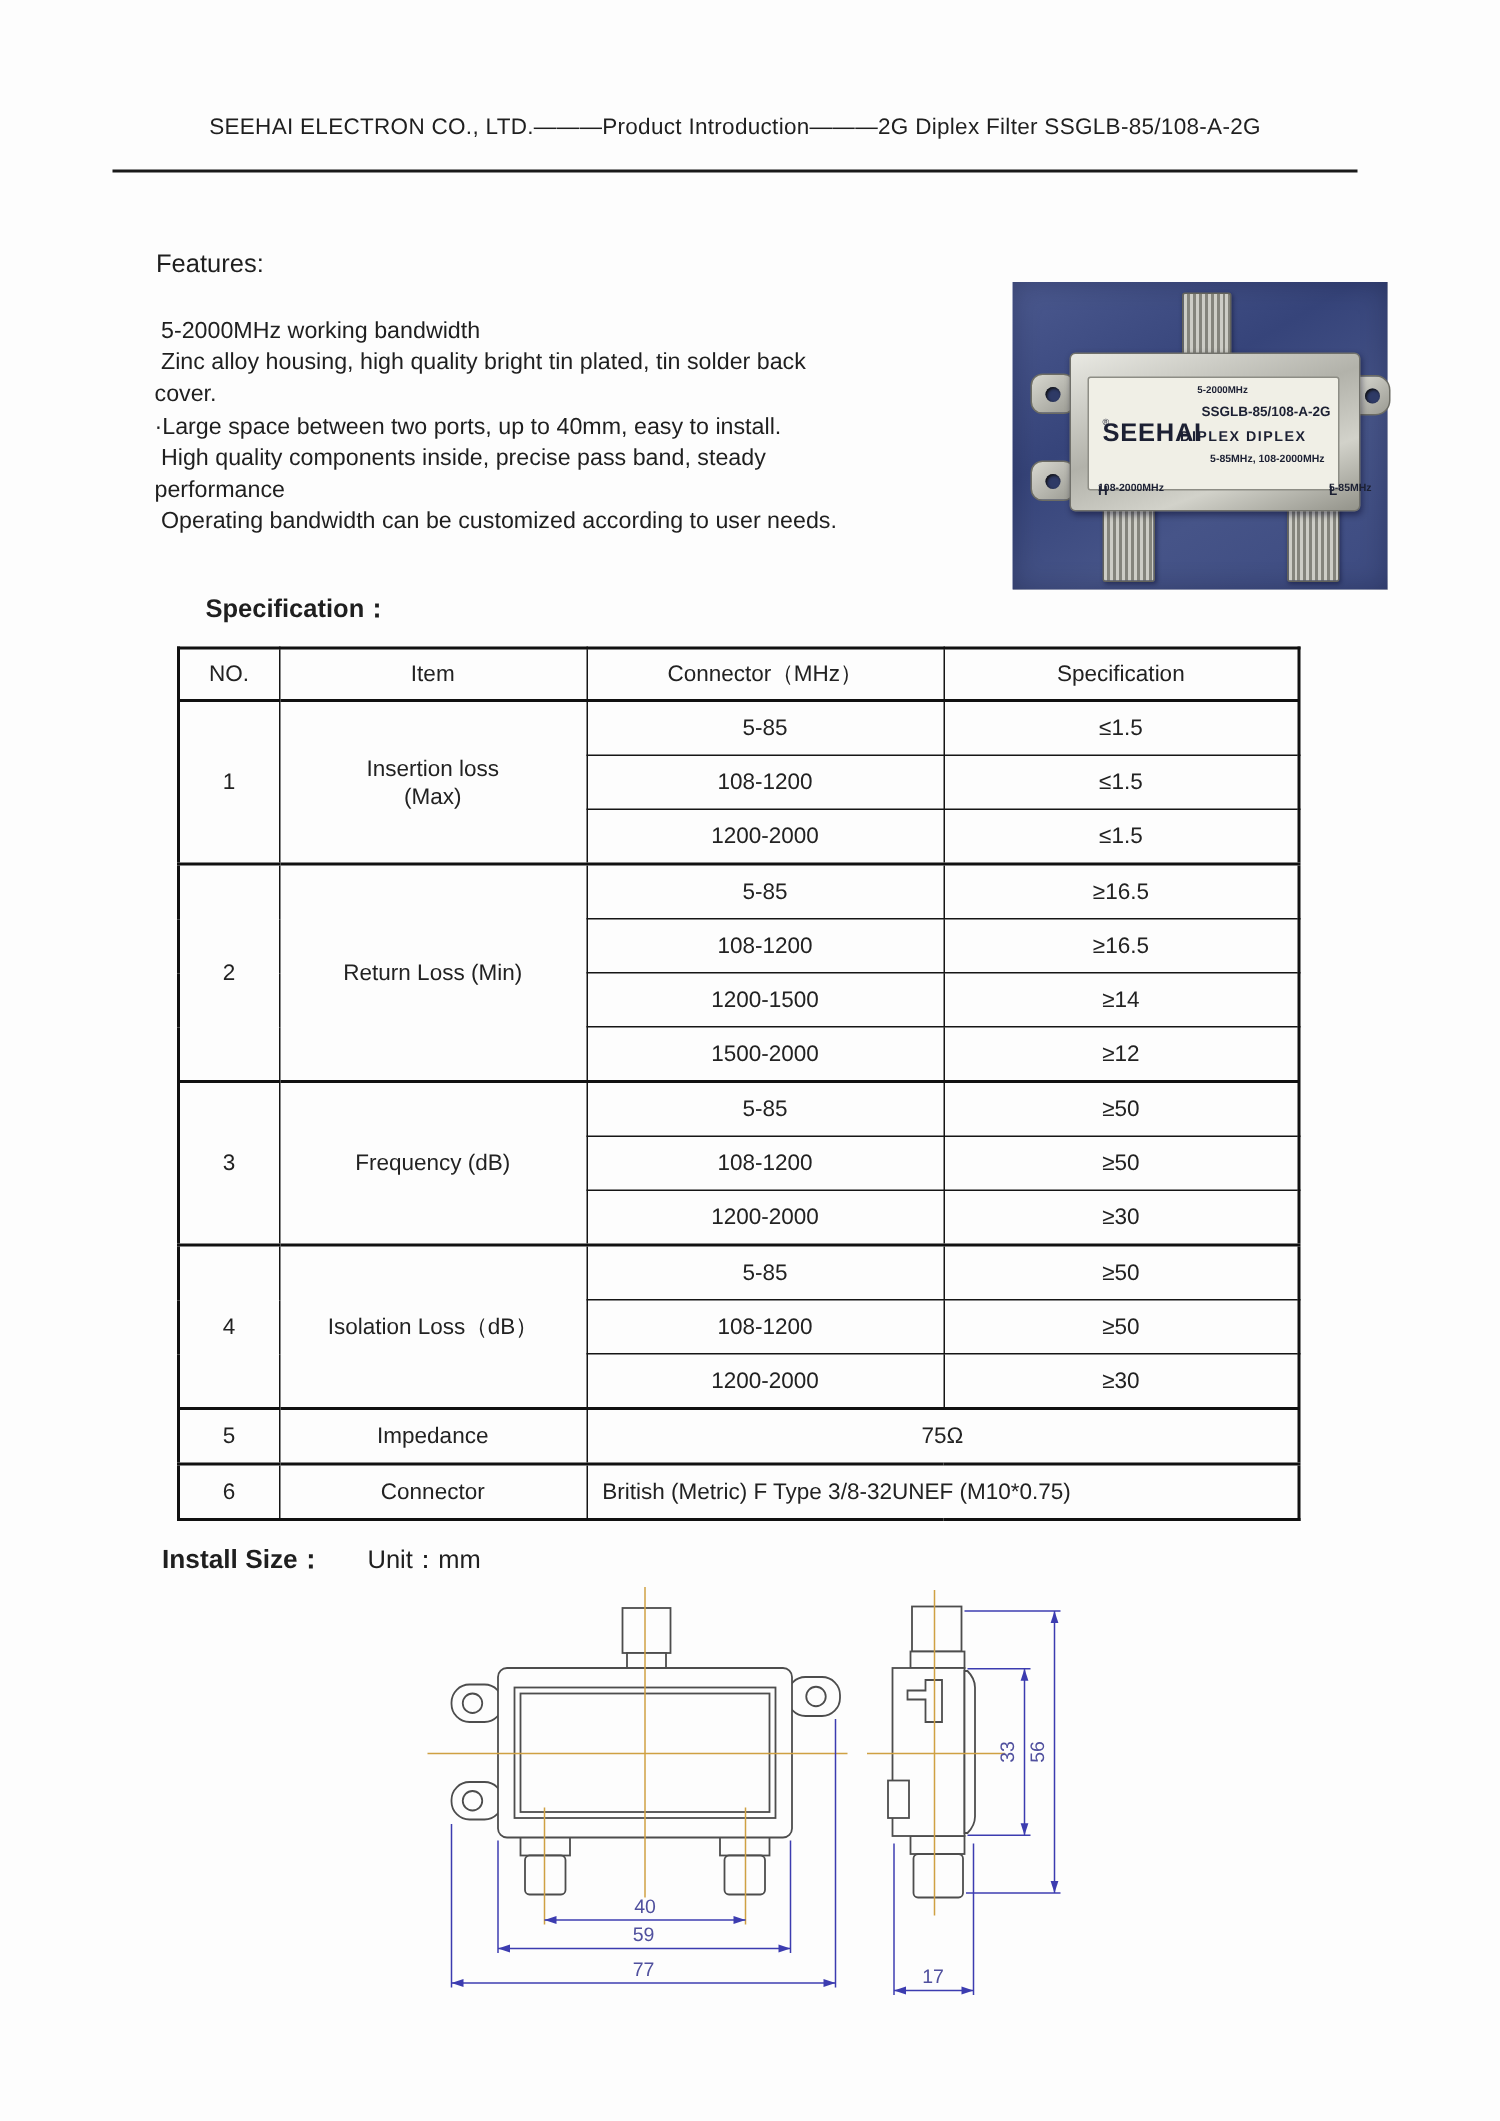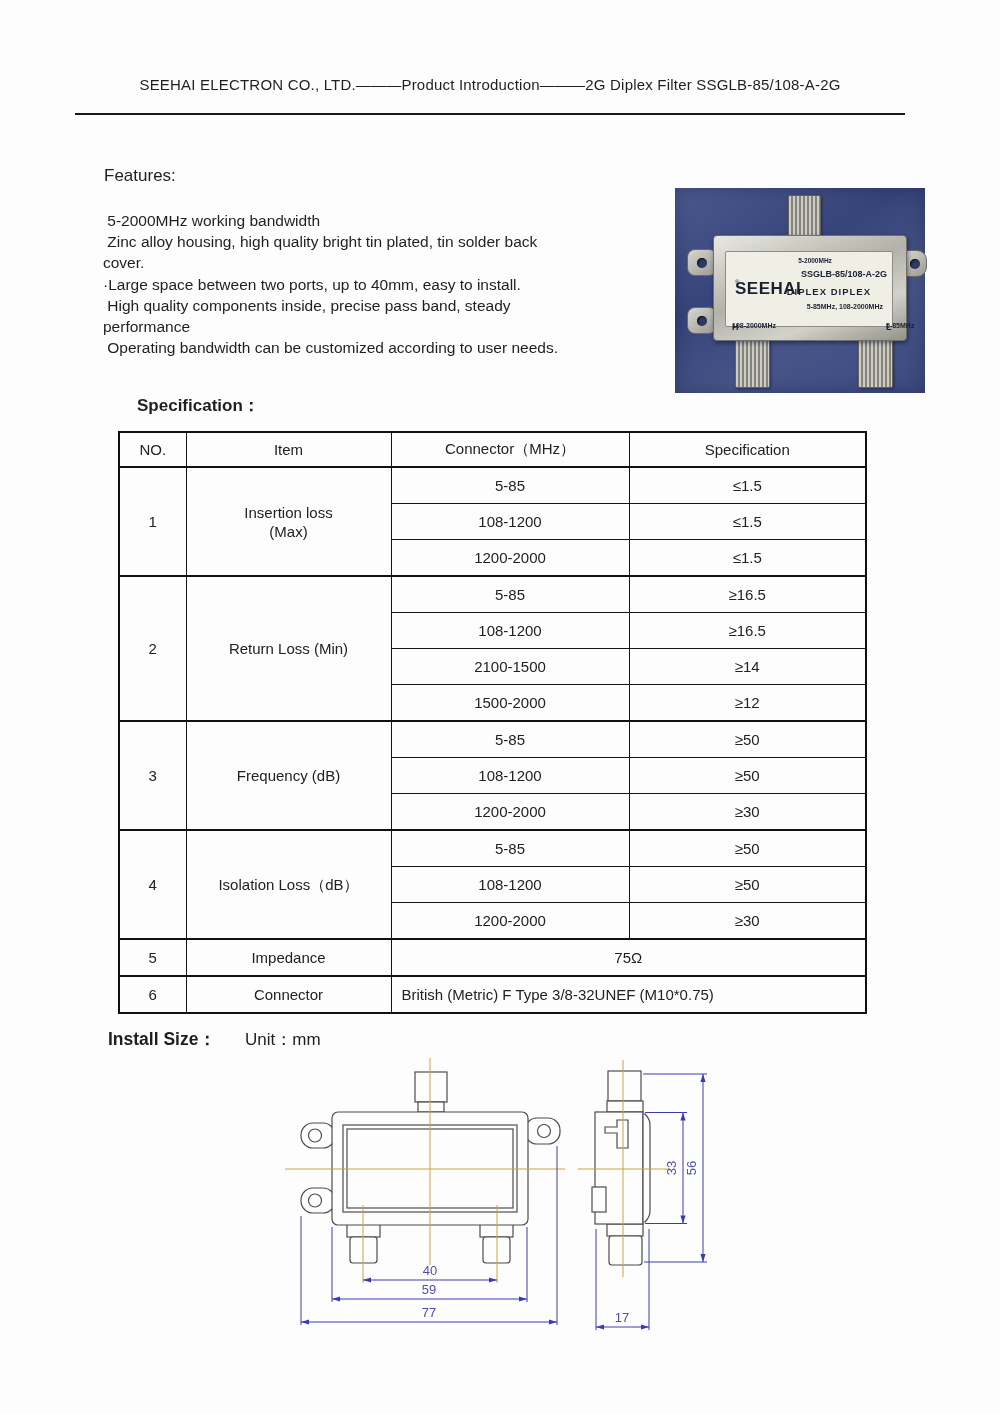--- a/index.html
+++ b/index.html
@@ -174,21 +174,21 @@
           <td class="col-no" rowspan="4">2</td>
           <td class="col-item" rowspan="4">Return Loss (Min)</td>
           <td class="col-freq">5-85</td>
           <td class="col-spec">≥16.5</td>
         </tr>
         <tr>
           <td class="col-freq">108-1200</td>
           <td class="col-spec">≥16.5</td>
         </tr>
         <tr>
-          <td class="col-freq">2100-1500</td>
+          <td class="col-freq">1200-1500</td>
           <td class="col-spec">≥14</td>
         </tr>
         <tr>
           <td class="col-freq">1500-2000</td>
           <td class="col-spec">≥12</td>
         </tr>
         <tr class="group">
           <td class="col-no" rowspan="3">3</td>
           <td class="col-item" rowspan="3">Frequency (dB)</td>
           <td class="col-freq">5-85</td>

